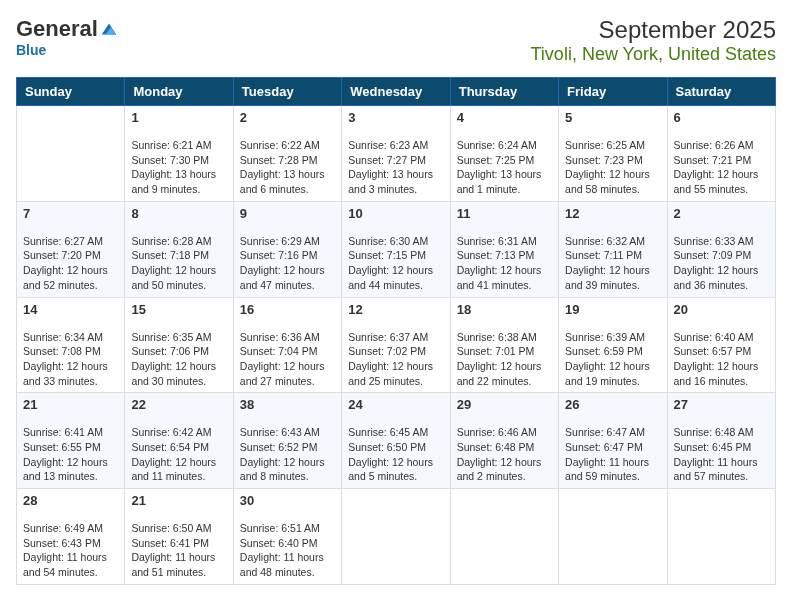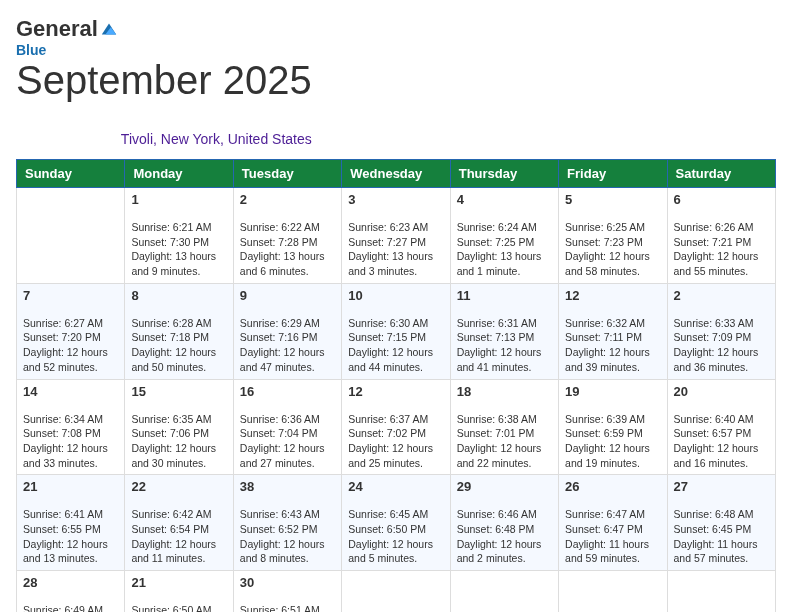--- a/index.html
+++ b/index.html
@@ -8,21 +8,20 @@
       background: #fff;
       width: 792px;
       min-height: 612px;
       padding: 16px;
     }
     .header {
       display: flex;
       justify-content: space-between;
       align-items: flex-start;
       margin-bottom: 12px;
-      flex-direction: column;
     }
     .logo {
       display: flex;
       flex-direction: column;
       align-items: flex-start;
     }
     .logo-text {
       display: flex;
       align-items: center;
     }
@@ -38,28 +37,27 @@
     }
     .logo-icon {
       width: 18px;
       height: 18px;
       margin-left: 2px;
     }
     .title-section {
       text-align: right;
     }
     .month-title {
-      font-size: 40px;
+      font-size: 24px;
       color: #333;
       font-weight: normal;
     }
     .location {
-      font-size: 14px;
-      color: #4c1d95;
-      margin-top: 28px;
+      font-size: 18px;
+      color: #4d7c0f;
     }
     .calendar {
       width: 100%;
       border-collapse: collapse;
       border: 1px solid #ccc;
     }
     .calendar th {
       background-color: #2b7cd3;
       color: #fff;
       text-align: left;
@@ -91,21 +89,21 @@
     .empty-cell {
       background: #f9f9f9;
     }
     tr:nth-child(even) td {
       background-color: #f5f9ff;
     }
     tr:nth-child(odd) td {
       background-color: #ffffff;
     }
     .calendar thead tr th {
-      background-color: #15803d;
+      background-color: #0c4a6e;
     }
   </style>
 </head>
 <body>
 
 <div class="header">
   <div class="logo">
     <div class="logo-text">
       <span class="logo-general">General</span>
       <svg class="logo-icon" viewBox="0 0 20 20" xmlns="http://www.w3.org/2000/svg">

